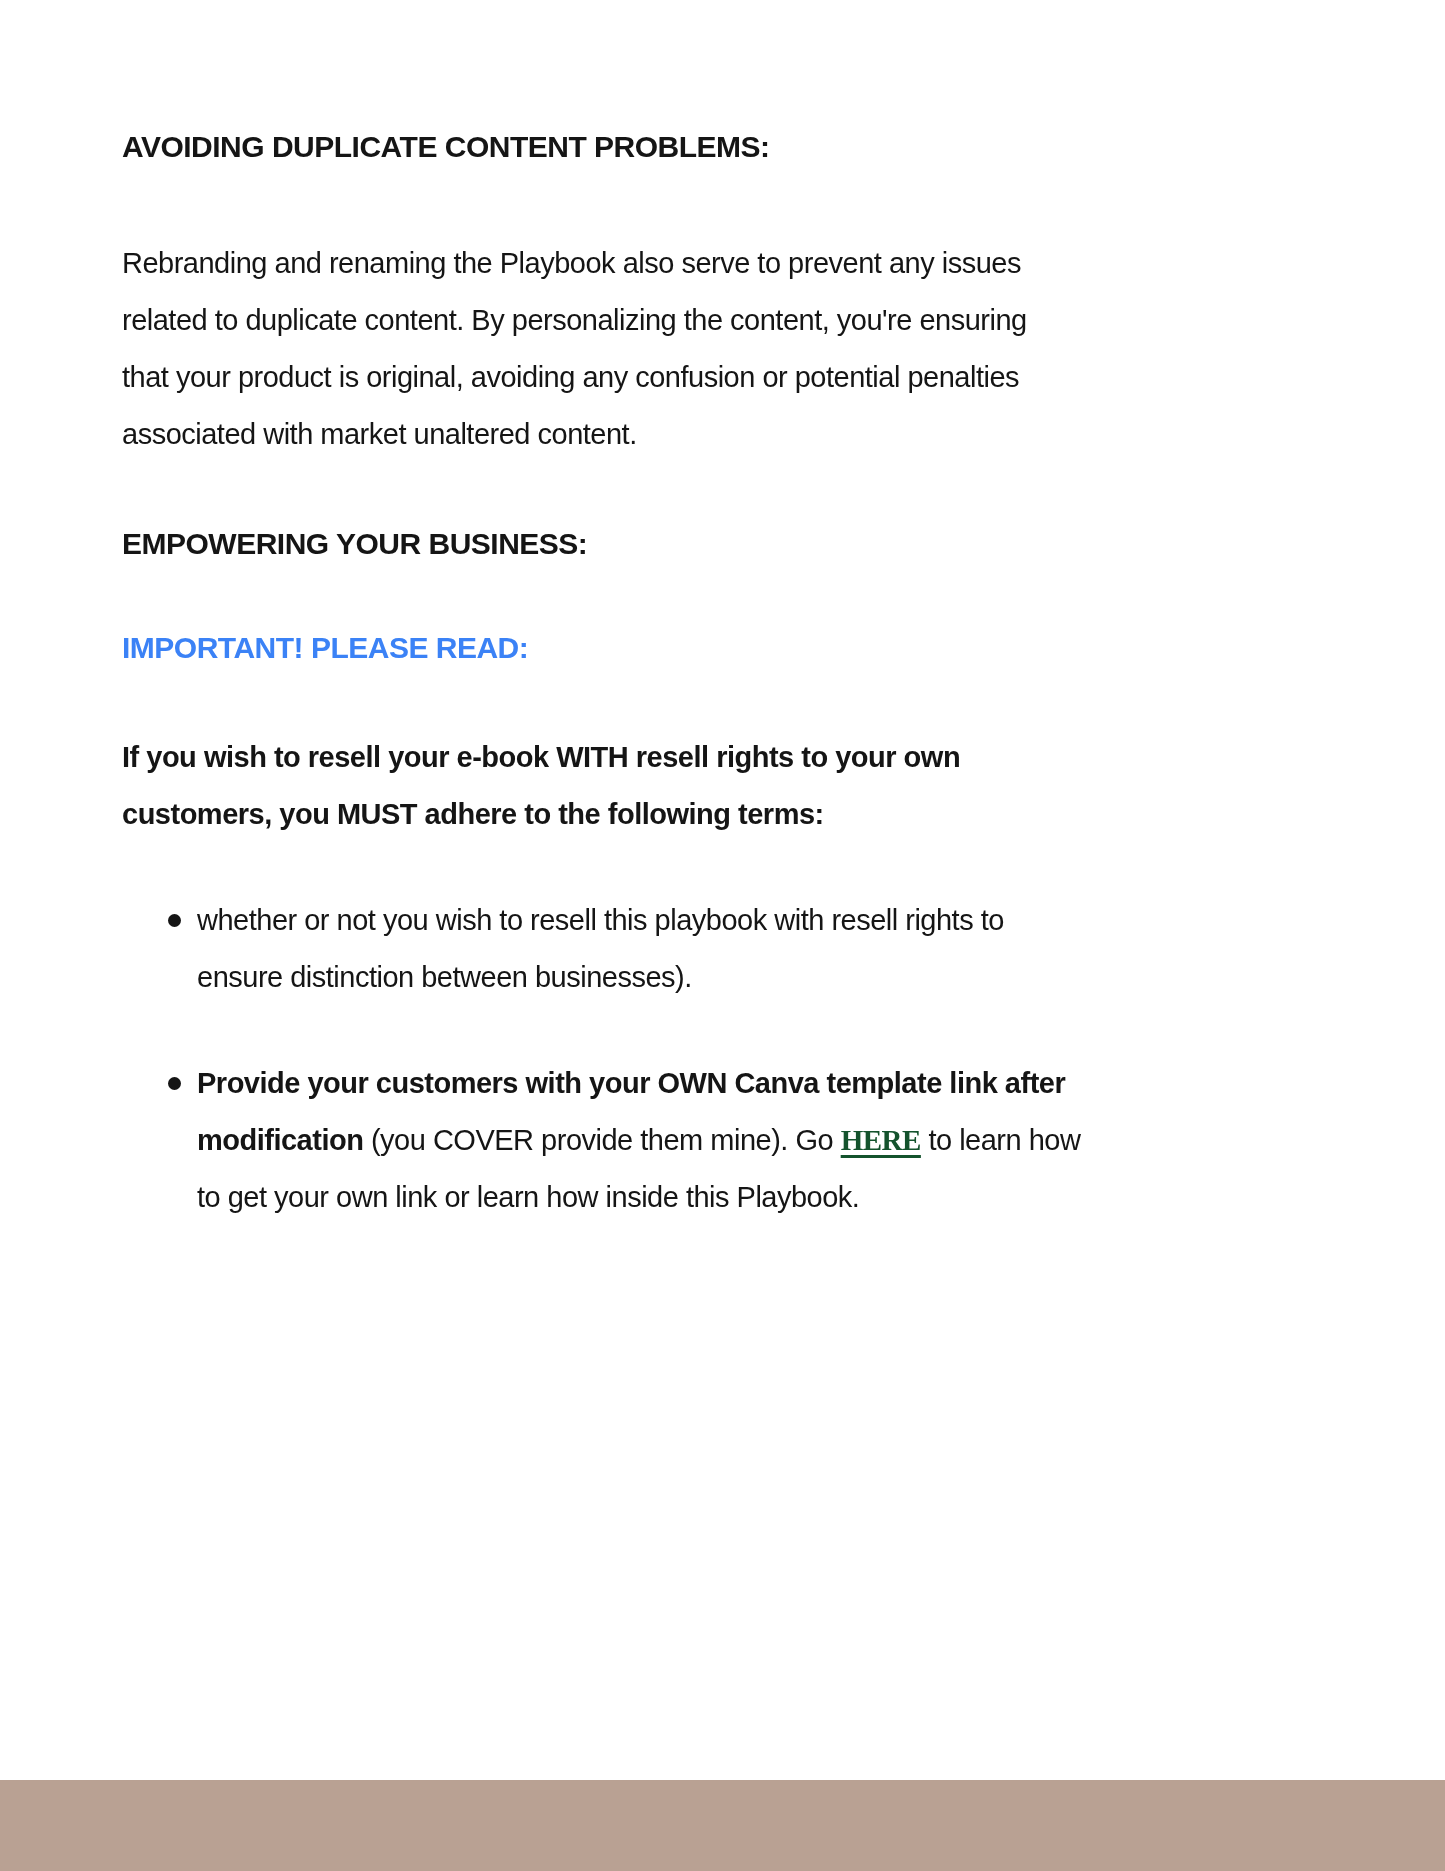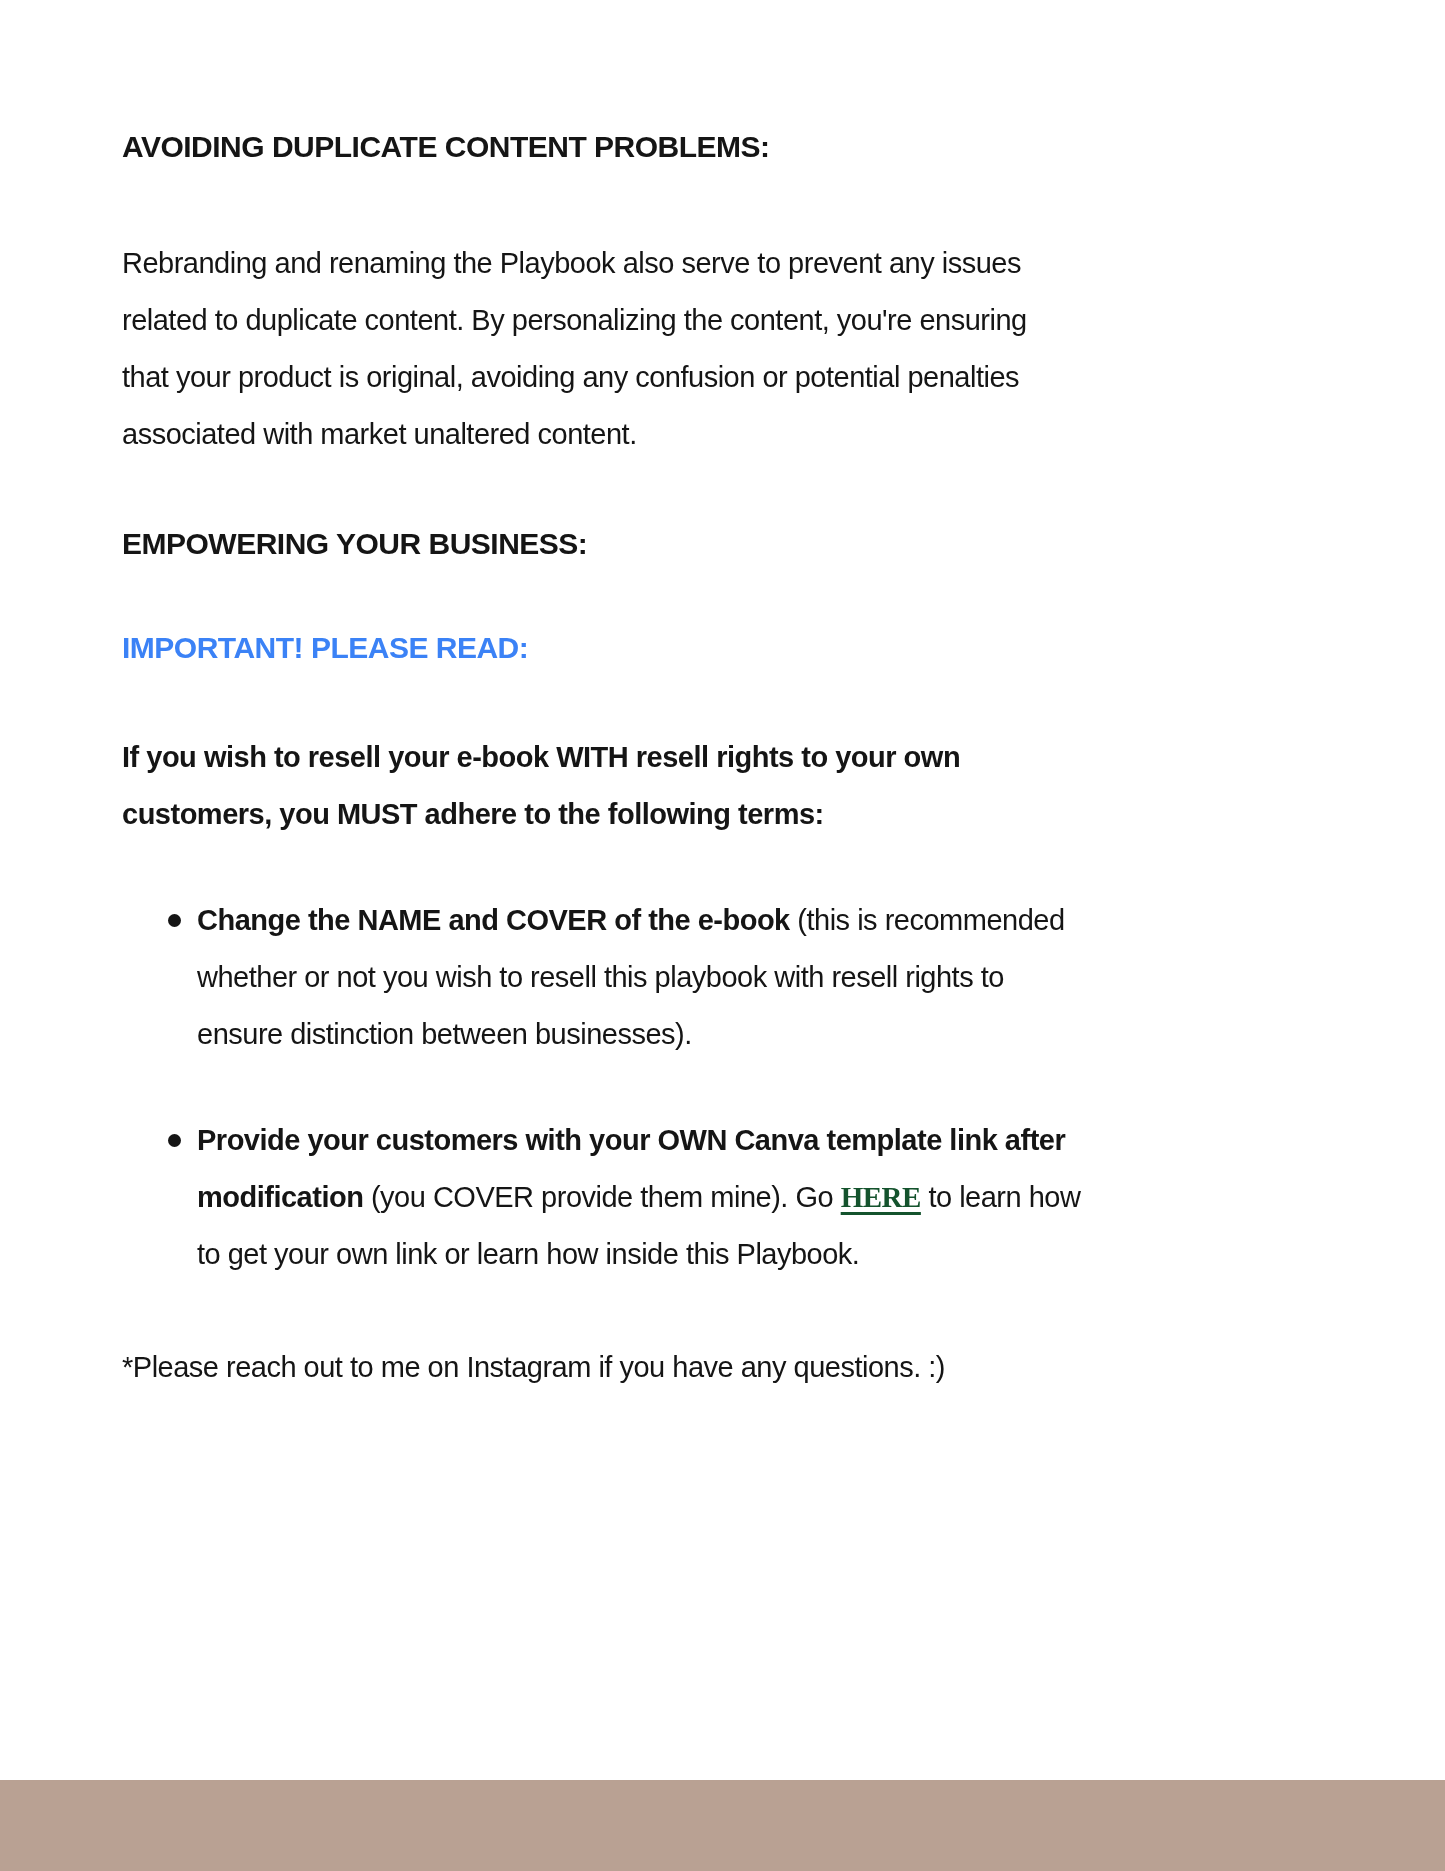--- a/index.html
+++ b/index.html
@@ -104,33 +104,31 @@
 
 
     <div class="heading accent-heading mt-para-red" style="color: #3b82f6;">IMPORTANT! PLEASE READ:</div>
 
     <div class="para bold mt-red-intro">If you wish to resell your e-book WITH resell rights to your own
 customers, you MUST adhere to the following terms:</div>
 
     <div class="li mt-list">
       <span class="dot"></span>
       <div>
-        <div class="line"><span class="bold">Change the NAME and COVER of the e-book</span><span> (this is recommended</span></div>
         <div class="line">whether or not you wish to resell this playbook with resell rights to</div>
         <div class="line">ensure distinction between businesses).</div>
       </div>
     </div>
 
     <div class="li mt-list">
       <span class="dot"></span>
       <div>
         <div class="line bold">Provide your customers with your OWN Canva template link after</div>
         <div class="line"><span class="bold">modification</span><span> (you COVER provide them mine). Go </span><span class="link" style="color: #14532d; font-family: Liberation Serif, serif;">HERE</span><span> to learn how</span></div>
         <div class="line">to get your own link or learn how inside this Playbook.</div>
       </div>
     </div>
 
-    <div class="note mt-note">*Please reach out to me on Instagram if you have any questions. :)</div>
 
   </div>
 
   <div class="footer-bar" style="background: rgb(185, 161, 147);"></div>
 </div>
 
 </body></html>

